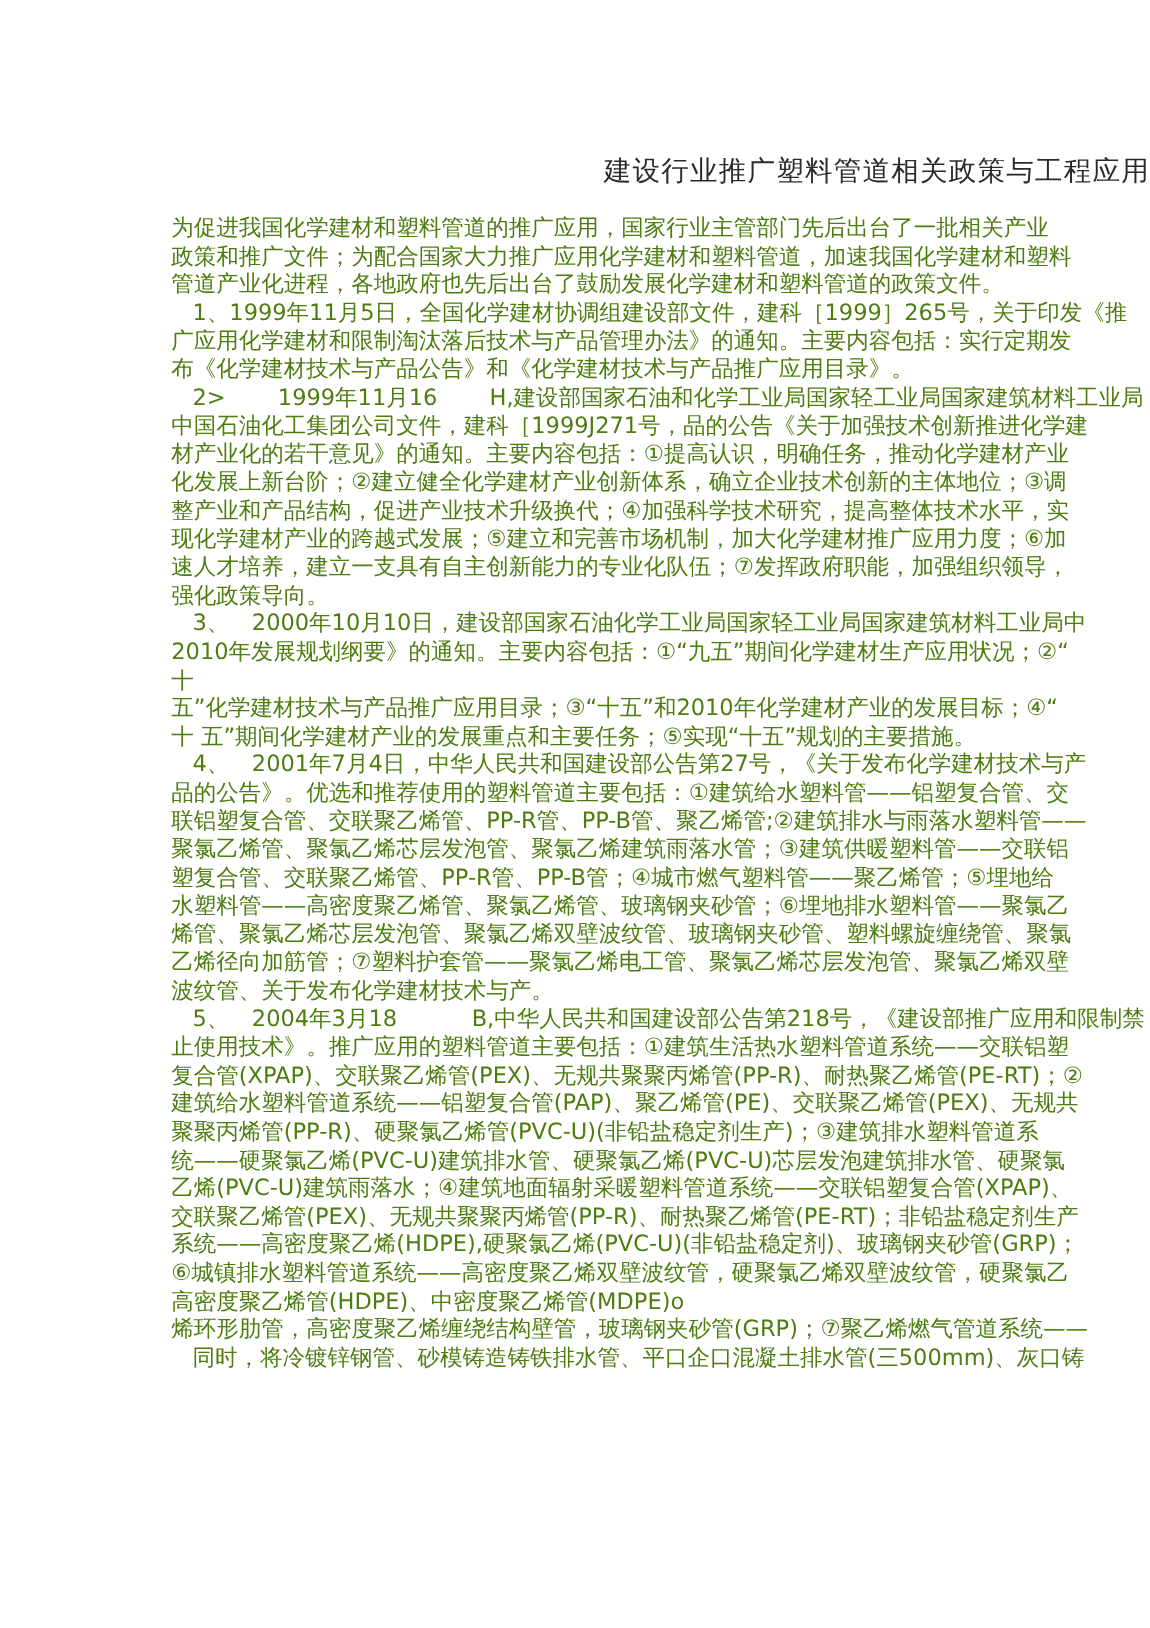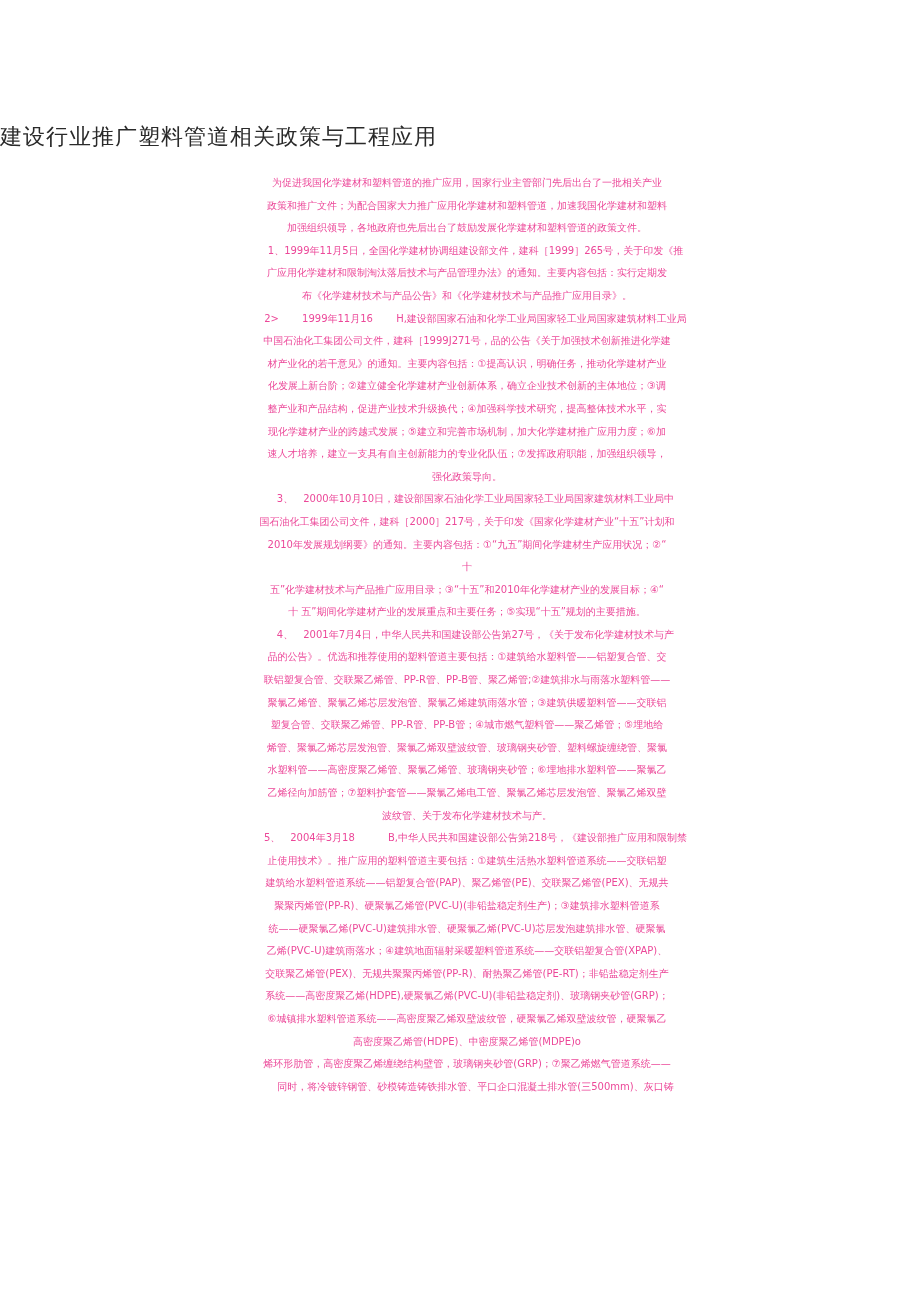--- a/index.html
+++ b/index.html
@@ -3,71 +3,70 @@
   <meta charset="utf-8">
   <style>
     html, body { margin: 0; padding: 0; background: #ffffff; }
     body { width: 920px; height: 1302px; position: relative; overflow: hidden; }
     .page {
       position: absolute; left: 0; top: 0; width: 920px; height: 1302px; background: #ffffff;
       color: #222222;
       font-family: "DejaVu Sans", "Liberation Sans", sans-serif;
     }
     .title {
-      position: absolute; left: 0; top: 122px; width: 920px; text-align: left;
+      position: absolute; left: 0; top: 122px; width: 920px; text-align: right;
       font-size: 22px; letter-spacing: 1px; color: #2a2a2a; font-weight: normal;
       font-family: "DejaVu Sans", sans-serif;
     }
     .body {
       position: absolute; left: 137px; top: 172px; width: 660px;
     }
     .line {
-      height: 22.6px; line-height: 22.6px; font-size: 10px; white-space: nowrap;
-      color: #ec4899;
-      text-align: center;
+      height: 22.6px; line-height: 22.6px; font-size: 18px; white-space: nowrap;
+      color: #4d7c0f;
     }
     .line.indent { padding-left: 17px; }
   </style>
 </head>
 <body>
 
 <div class="page">
   <div class="title">建设行业推广塑料管道相关政策与工程应用</div>
   <div class="body" id="doc-body">
       <div class="line">为促进我国化学建材和塑料管道的推广应用，国家行业主管部门先后出台了一批相关产业</div>
       <div class="line">政策和推广文件；为配合国家大力推广应用化学建材和塑料管道，加速我国化学建材和塑料</div>
-      <div class="line">加强组织领导，各地政府也先后出台了鼓励发展化学建材和塑料管道的政策文件。</div>
+      <div class="line">管道产业化进程，各地政府也先后出台了鼓励发展化学建材和塑料管道的政策文件。</div>
       <div class="line indent">1、1999年11月5日，全国化学建材协调组建设部文件，建科［1999］265号，关于印发《推</div>
       <div class="line">广应用化学建材和限制淘汰落后技术与产品管理办法》的通知。主要内容包括：实行定期发</div>
       <div class="line">布《化学建材技术与产品公告》和《化学建材技术与产品推广应用目录》。</div>
       <div class="line indent">2&gt;　　 1999年11月16　　 H,建设部国家石油和化学工业局国家轻工业局国家建筑材料工业局</div>
       <div class="line">中国石油化工集团公司文件，建科［1999J271号，品的公告《关于加强技术创新推进化学建</div>
       <div class="line">材产业化的若干意见》的通知。主要内容包括：①提高认识，明确任务，推动化学建材产业</div>
       <div class="line">化发展上新台阶；②建立健全化学建材产业创新体系，确立企业技术创新的主体地位；③调</div>
       <div class="line">整产业和产品结构，促进产业技术升级换代；④加强科学技术研究，提高整体技术水平，实</div>
       <div class="line">现化学建材产业的跨越式发展；⑤建立和完善市场机制，加大化学建材推广应用力度；⑥加</div>
       <div class="line">速人才培养，建立一支具有自主创新能力的专业化队伍；⑦发挥政府职能，加强组织领导，</div>
       <div class="line">强化政策导向。</div>
       <div class="line indent">3、　2000年10月10日，建设部国家石油化学工业局国家轻工业局国家建筑材料工业局中</div>
-      <div class="line">国石油化工集团公司文件，建科［2000］217号，关于印发《国家化学建材产业“十五”计划和</div>
       <div class="line">2010年发展规划纲要》的通知。主要内容包括：①“九五”期间化学建材生产应用状况；②“</div>
       <div class="line">十</div>
       <div class="line">五”化学建材技术与产品推广应用目录；③“十五”和2010年化学建材产业的发展目标；④“</div>
       <div class="line">十 五”期间化学建材产业的发展重点和主要任务；⑤实现“十五”规划的主要措施。</div>
       <div class="line indent">4、　2001年7月4日，中华人民共和国建设部公告第27号，《关于发布化学建材技术与产</div>
       <div class="line">品的公告》。优选和推荐使用的塑料管道主要包括：①建筑给水塑料管——铝塑复合管、交</div>
       <div class="line">联铝塑复合管、交联聚乙烯管、PP-R管、PP-B管、聚乙烯管;②建筑排水与雨落水塑料管——</div>
       <div class="line">聚氯乙烯管、聚氯乙烯芯层发泡管、聚氯乙烯建筑雨落水管；③建筑供暖塑料管——交联铝</div>
       <div class="line">塑复合管、交联聚乙烯管、PP-R管、PP-B管；④城市燃气塑料管——聚乙烯管；⑤埋地给</div>
+      <div class="line">水塑料管——高密度聚乙烯管、聚氯乙烯管、玻璃钢夹砂管；⑥埋地排水塑料管——聚氯乙</div>
       <div class="line">烯管、聚氯乙烯芯层发泡管、聚氯乙烯双壁波纹管、玻璃钢夹砂管、塑料螺旋缠绕管、聚氯</div>
-      <div class="line">水塑料管——高密度聚乙烯管、聚氯乙烯管、玻璃钢夹砂管；⑥埋地排水塑料管——聚氯乙</div>
       <div class="line">乙烯径向加筋管；⑦塑料护套管——聚氯乙烯电工管、聚氯乙烯芯层发泡管、聚氯乙烯双壁</div>
       <div class="line">波纹管、关于发布化学建材技术与产。</div>
       <div class="line indent">5、　2004年3月18　　　 B,中华人民共和国建设部公告第218号，《建设部推广应用和限制禁</div>
       <div class="line">止使用技术》。推广应用的塑料管道主要包括：①建筑生活热水塑料管道系统——交联铝塑</div>
+      <div class="line">复合管(XPAP)、交联聚乙烯管(PEX)、无规共聚聚丙烯管(PP-R)、耐热聚乙烯管(PE-RT)；②</div>
       <div class="line">建筑给水塑料管道系统——铝塑复合管(PAP)、聚乙烯管(PE)、交联聚乙烯管(PEX)、无规共</div>
       <div class="line">聚聚丙烯管(PP-R)、硬聚氯乙烯管(PVC-U)(非铅盐稳定剂生产)；③建筑排水塑料管道系</div>
       <div class="line">统——硬聚氯乙烯(PVC-U)建筑排水管、硬聚氯乙烯(PVC-U)芯层发泡建筑排水管、硬聚氯</div>
       <div class="line">乙烯(PVC-U)建筑雨落水；④建筑地面辐射采暖塑料管道系统——交联铝塑复合管(XPAP)、</div>
       <div class="line">交联聚乙烯管(PEX)、无规共聚聚丙烯管(PP-R)、耐热聚乙烯管(PE-RT)；非铅盐稳定剂生产</div>
       <div class="line">系统——高密度聚乙烯(HDPE),硬聚氯乙烯(PVC-U)(非铅盐稳定剂)、玻璃钢夹砂管(GRP)；</div>
       <div class="line">⑥城镇排水塑料管道系统——高密度聚乙烯双壁波纹管，硬聚氯乙烯双壁波纹管，硬聚氯乙</div>
       <div class="line">高密度聚乙烯管(HDPE)、中密度聚乙烯管(MDPE)o</div>
       <div class="line">烯环形肋管，高密度聚乙烯缠绕结构壁管，玻璃钢夹砂管(GRP)；⑦聚乙烯燃气管道系统——</div>
       <div class="line indent">同时，将冷镀锌钢管、砂模铸造铸铁排水管、平口企口混凝土排水管(三500mm)、灰口铸</div>

